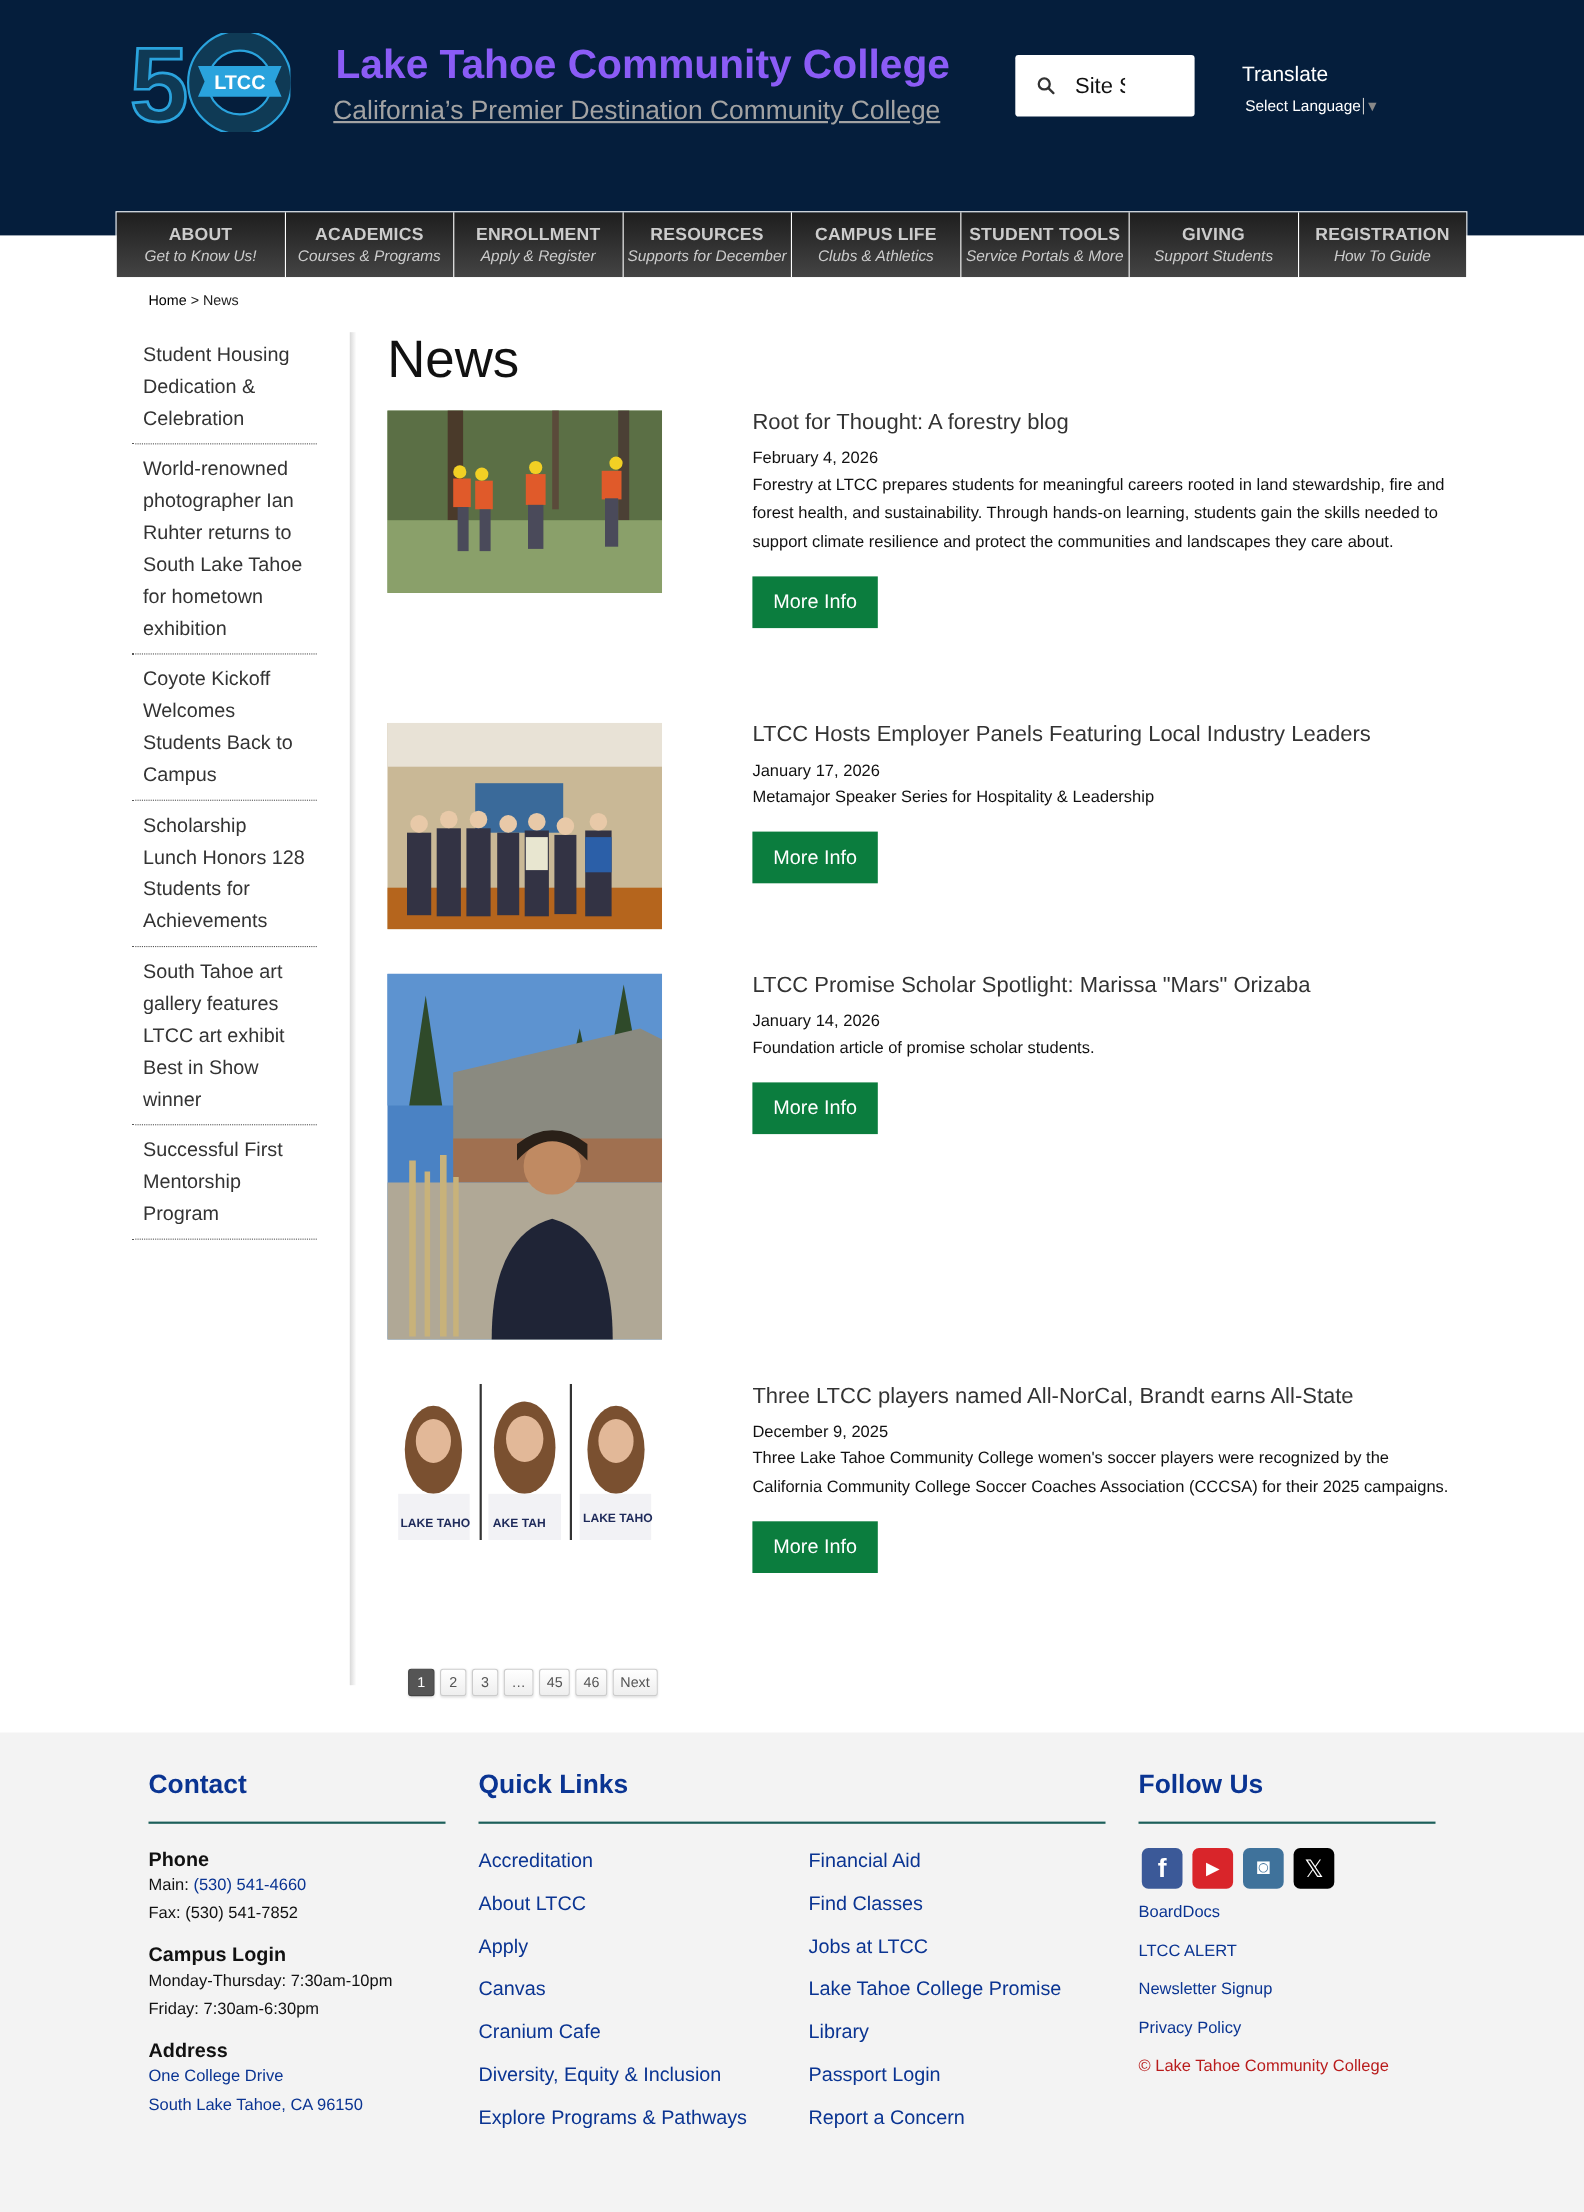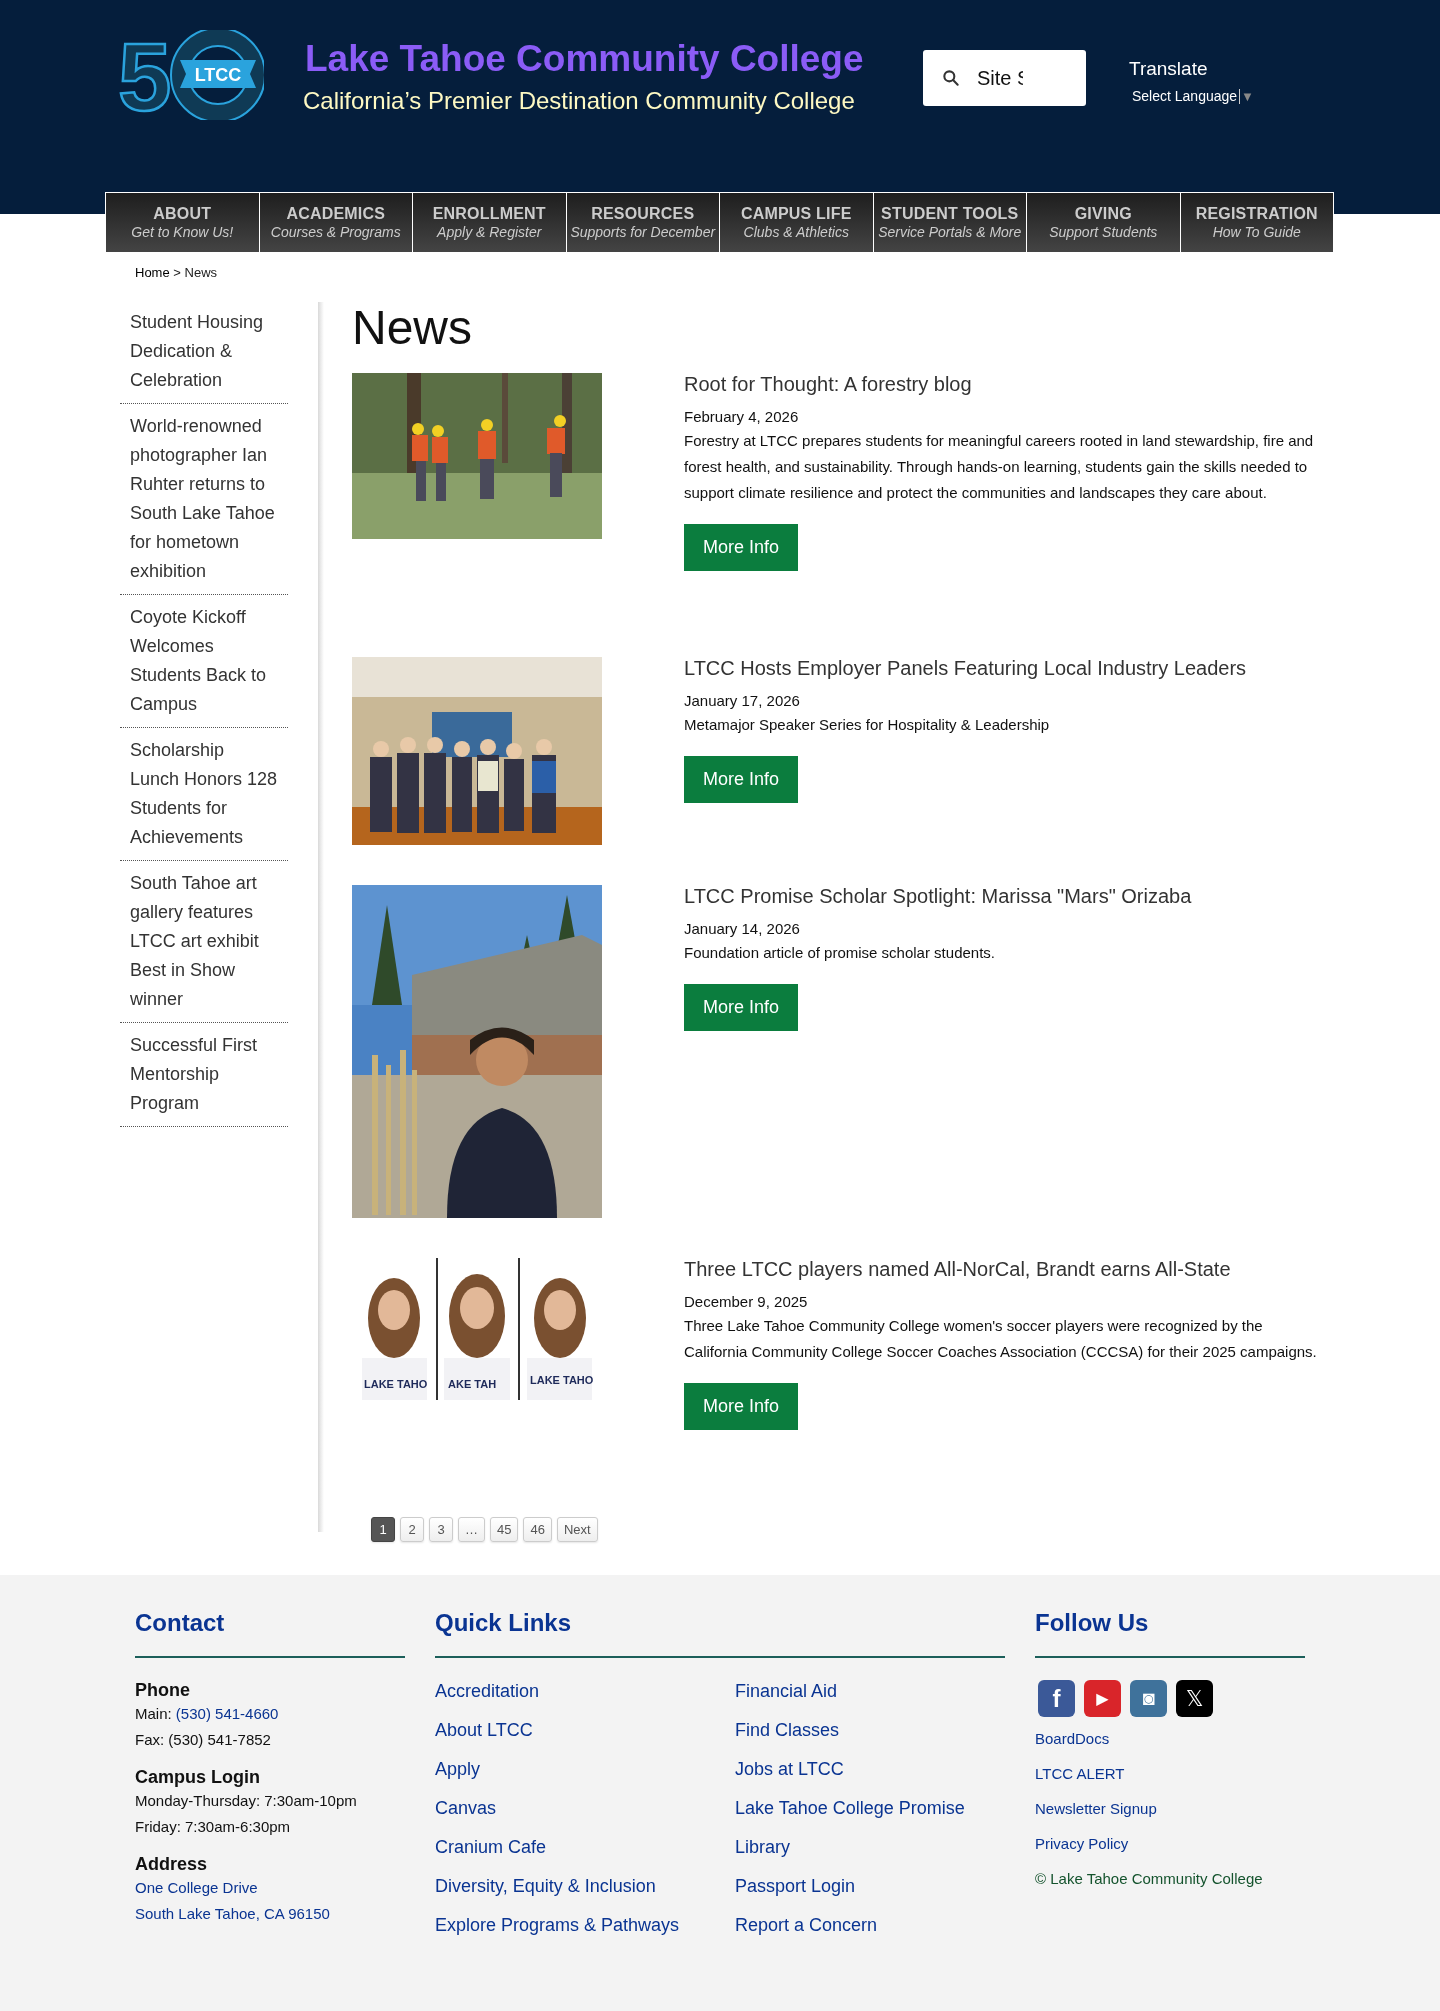--- a/index.html
+++ b/index.html
@@ -3,21 +3,21 @@
 <meta charset="utf-8">
 <style>
   * { box-sizing: border-box; margin: 0; padding: 0; }
   body { width: 1440px; background: #fff; font-family: "Liberation Sans", sans-serif; color: #222; }
   a { text-decoration: none; }
 
   
   .header { background: #051e3c; height: 214px; position: relative; }
   .logo { position: absolute; left: 118px; top: 30px; width: 146px; height: 90px; }
   .site-title { position: absolute; left: 305px; top: 38px; color: #8b5cf6; font-size: 37px; font-weight: bold; }
-  .site-tagline { position: absolute; left: 303px; top: 87px; color: #fef9c3; font-size: 24px; }
+  .site-tagline { position: absolute; left: 303px; top: 87px; color: #a3a3a3; font-size: 24px; text-decoration: underline; }
   .search-box { position: absolute; left: 923px; top: 50px; width: 163px; height: 56px; background: #fff; border-radius: 3px; display: flex; align-items: center; padding-left: 18px; overflow: hidden; }
   .search-box svg { width: 20px; height: 20px; margin-right: 16px; flex: none; }
   .search-box input { border: none; outline: none; font-size: 20px; font-family: "Liberation Sans", sans-serif; width: 46px; color: #111; background: transparent; }
   .translate-label { position: absolute; left: 1129px; top: 58px; color: #fff; font-size: 19px; }
   .lang-select { position: absolute; left: 1132px; top: 88px; color: #fff; font-size: 14px; display: flex; align-items: center; }
   .lang-select .caret { color: #888; font-size: 13px; margin-left: 2px; border-left: 1px solid #ccc; padding-left: 1px; }
 
   
   .nav { position: absolute; left: 105px; top: 192px; width: 1229px; height: 61px; display: flex; border: 1px solid #fff; background: linear-gradient(#1e1e1e, #444); z-index: 2; }
   .nav-item { flex: 1; border-right: 1px solid #fff; display: flex; flex-direction: column; align-items: center; justify-content: center; color: #ccc; cursor: pointer; }
@@ -347,16 +347,16 @@
       <span style="background:#3b5998; font-weight:bold; font-size:24px;">f</span>
       <span style="background:#d9252a; font-size:16px;">▶</span>
       <span style="background:#3f729b; font-size:20px;">◙</span>
       <span style="background:#000; font-size:22px;">𝕏</span>
     </div>
     <div style="margin-top:4px;">
       <a href="#" class="f-small">BoardDocs</a>
       <a href="#" class="f-small">LTCC ALERT</a>
       <a href="#" class="f-small">Newsletter Signup</a>
       <a href="#" class="f-small">Privacy Policy</a>
-      <span class="f-small" style="color:#14532d;">© Lake Tahoe Community College</span>
+      <span class="f-small" style="color:#b91c1c;">© Lake Tahoe Community College</span>
     </div>
   </div>
 </div>
 
 </body></html>

